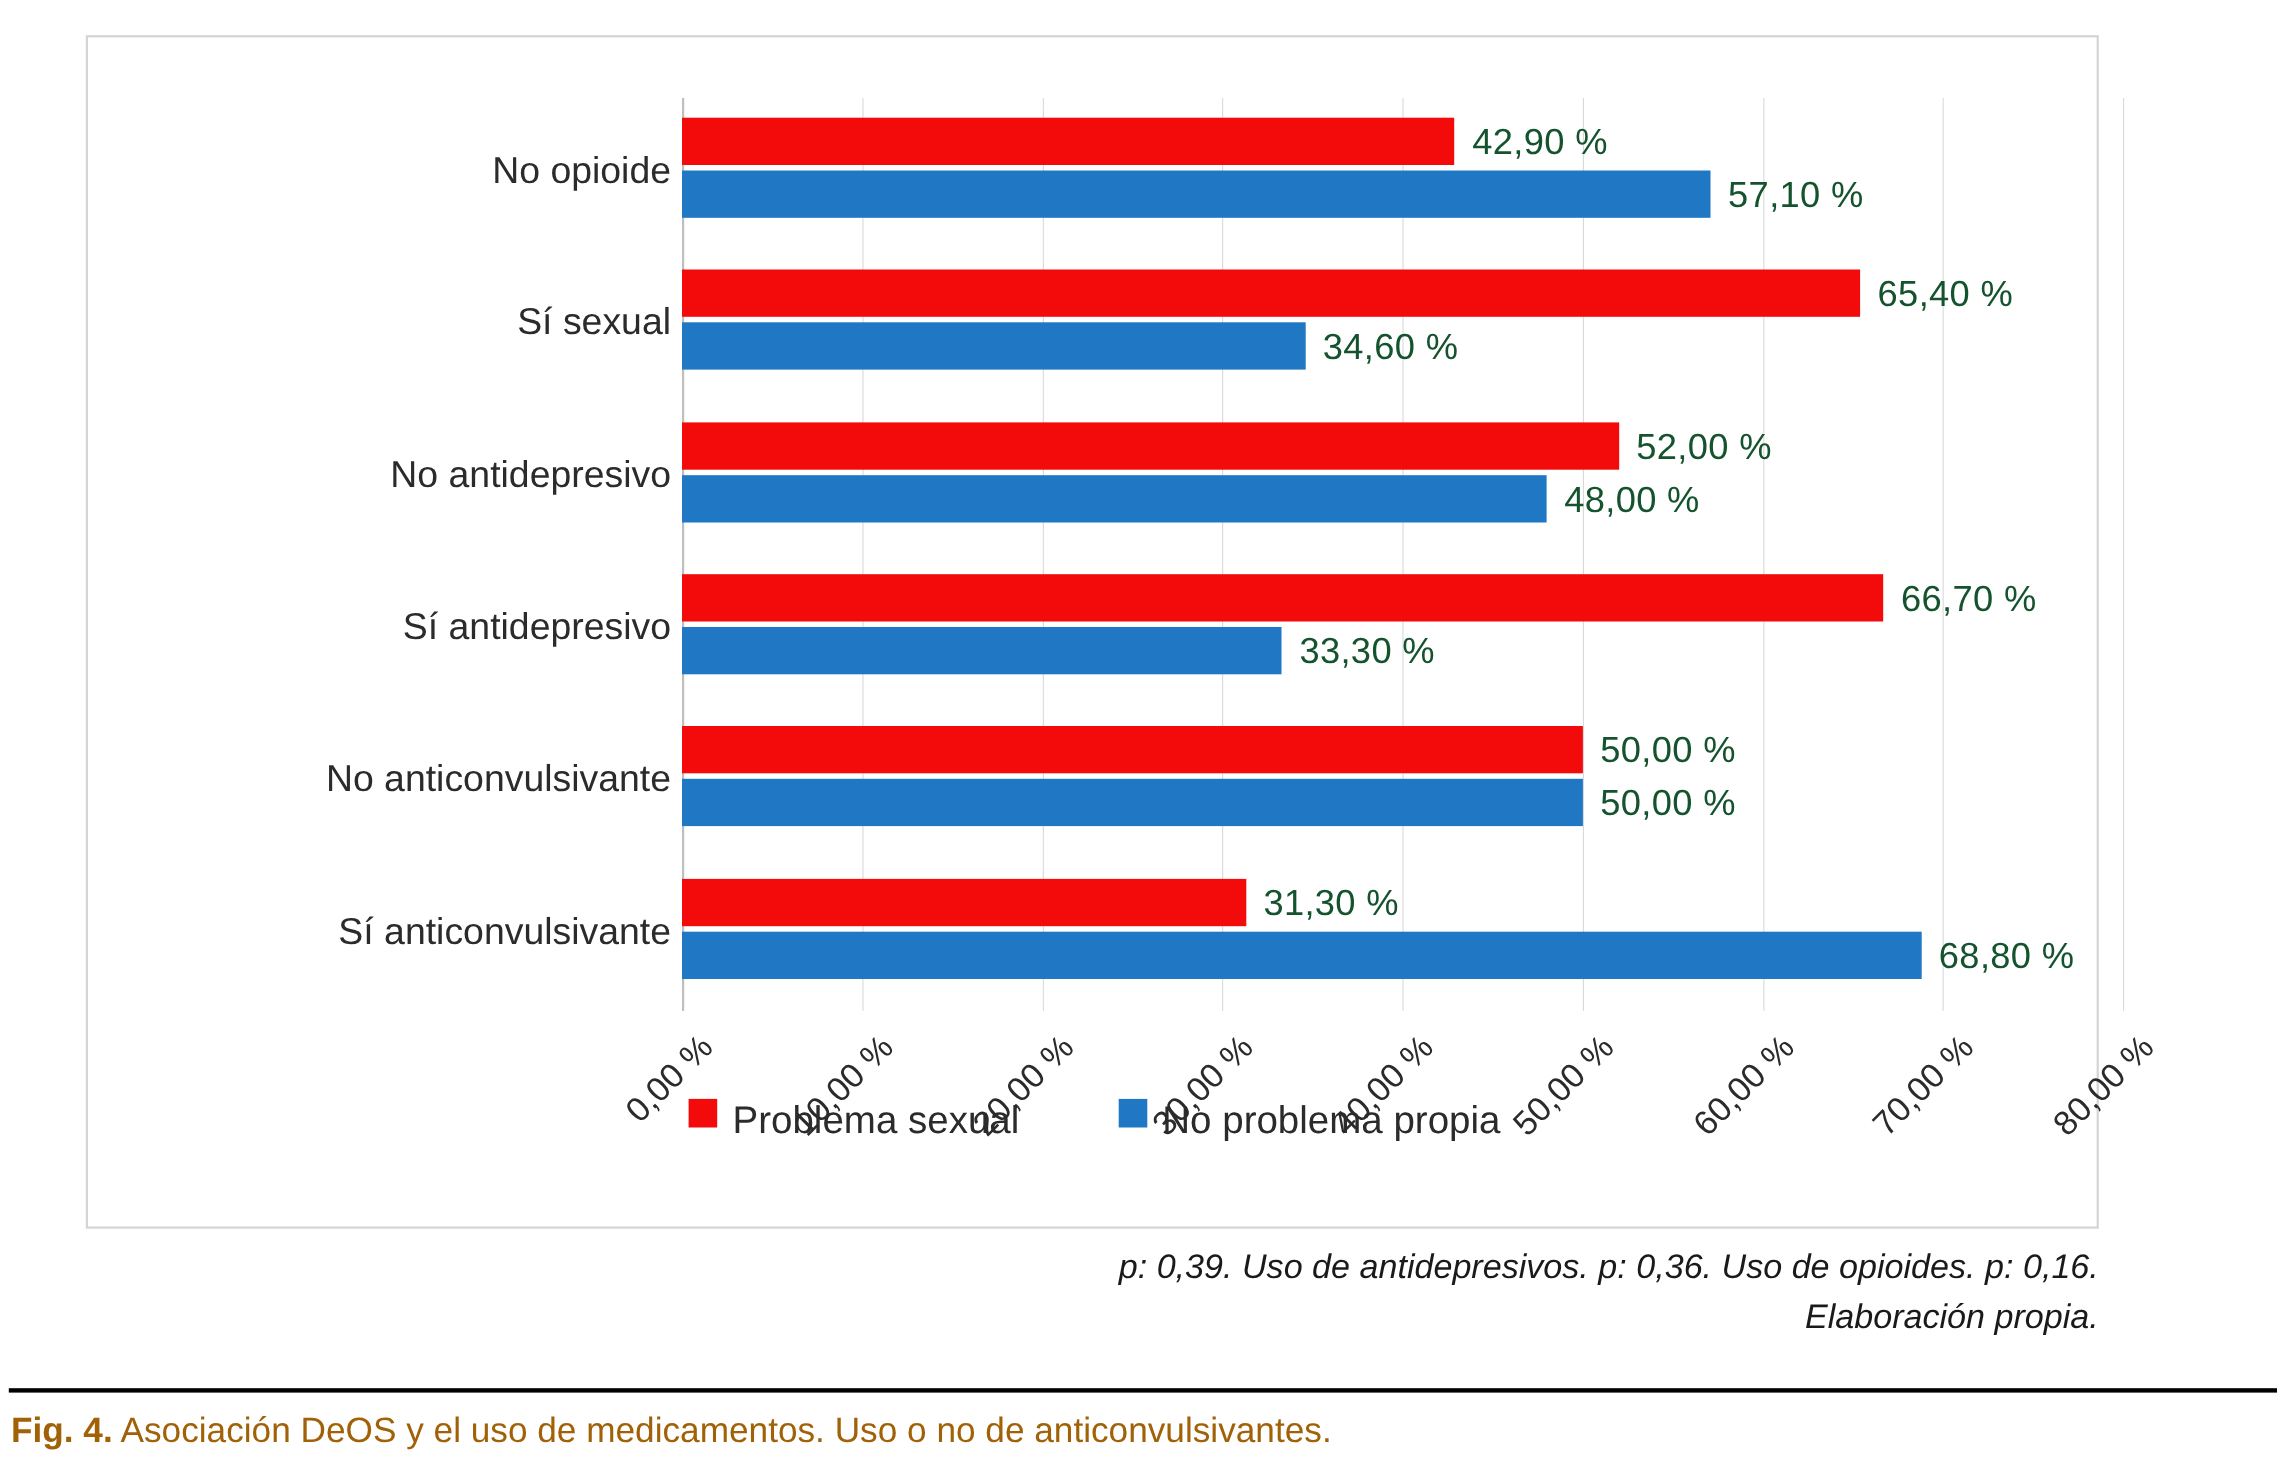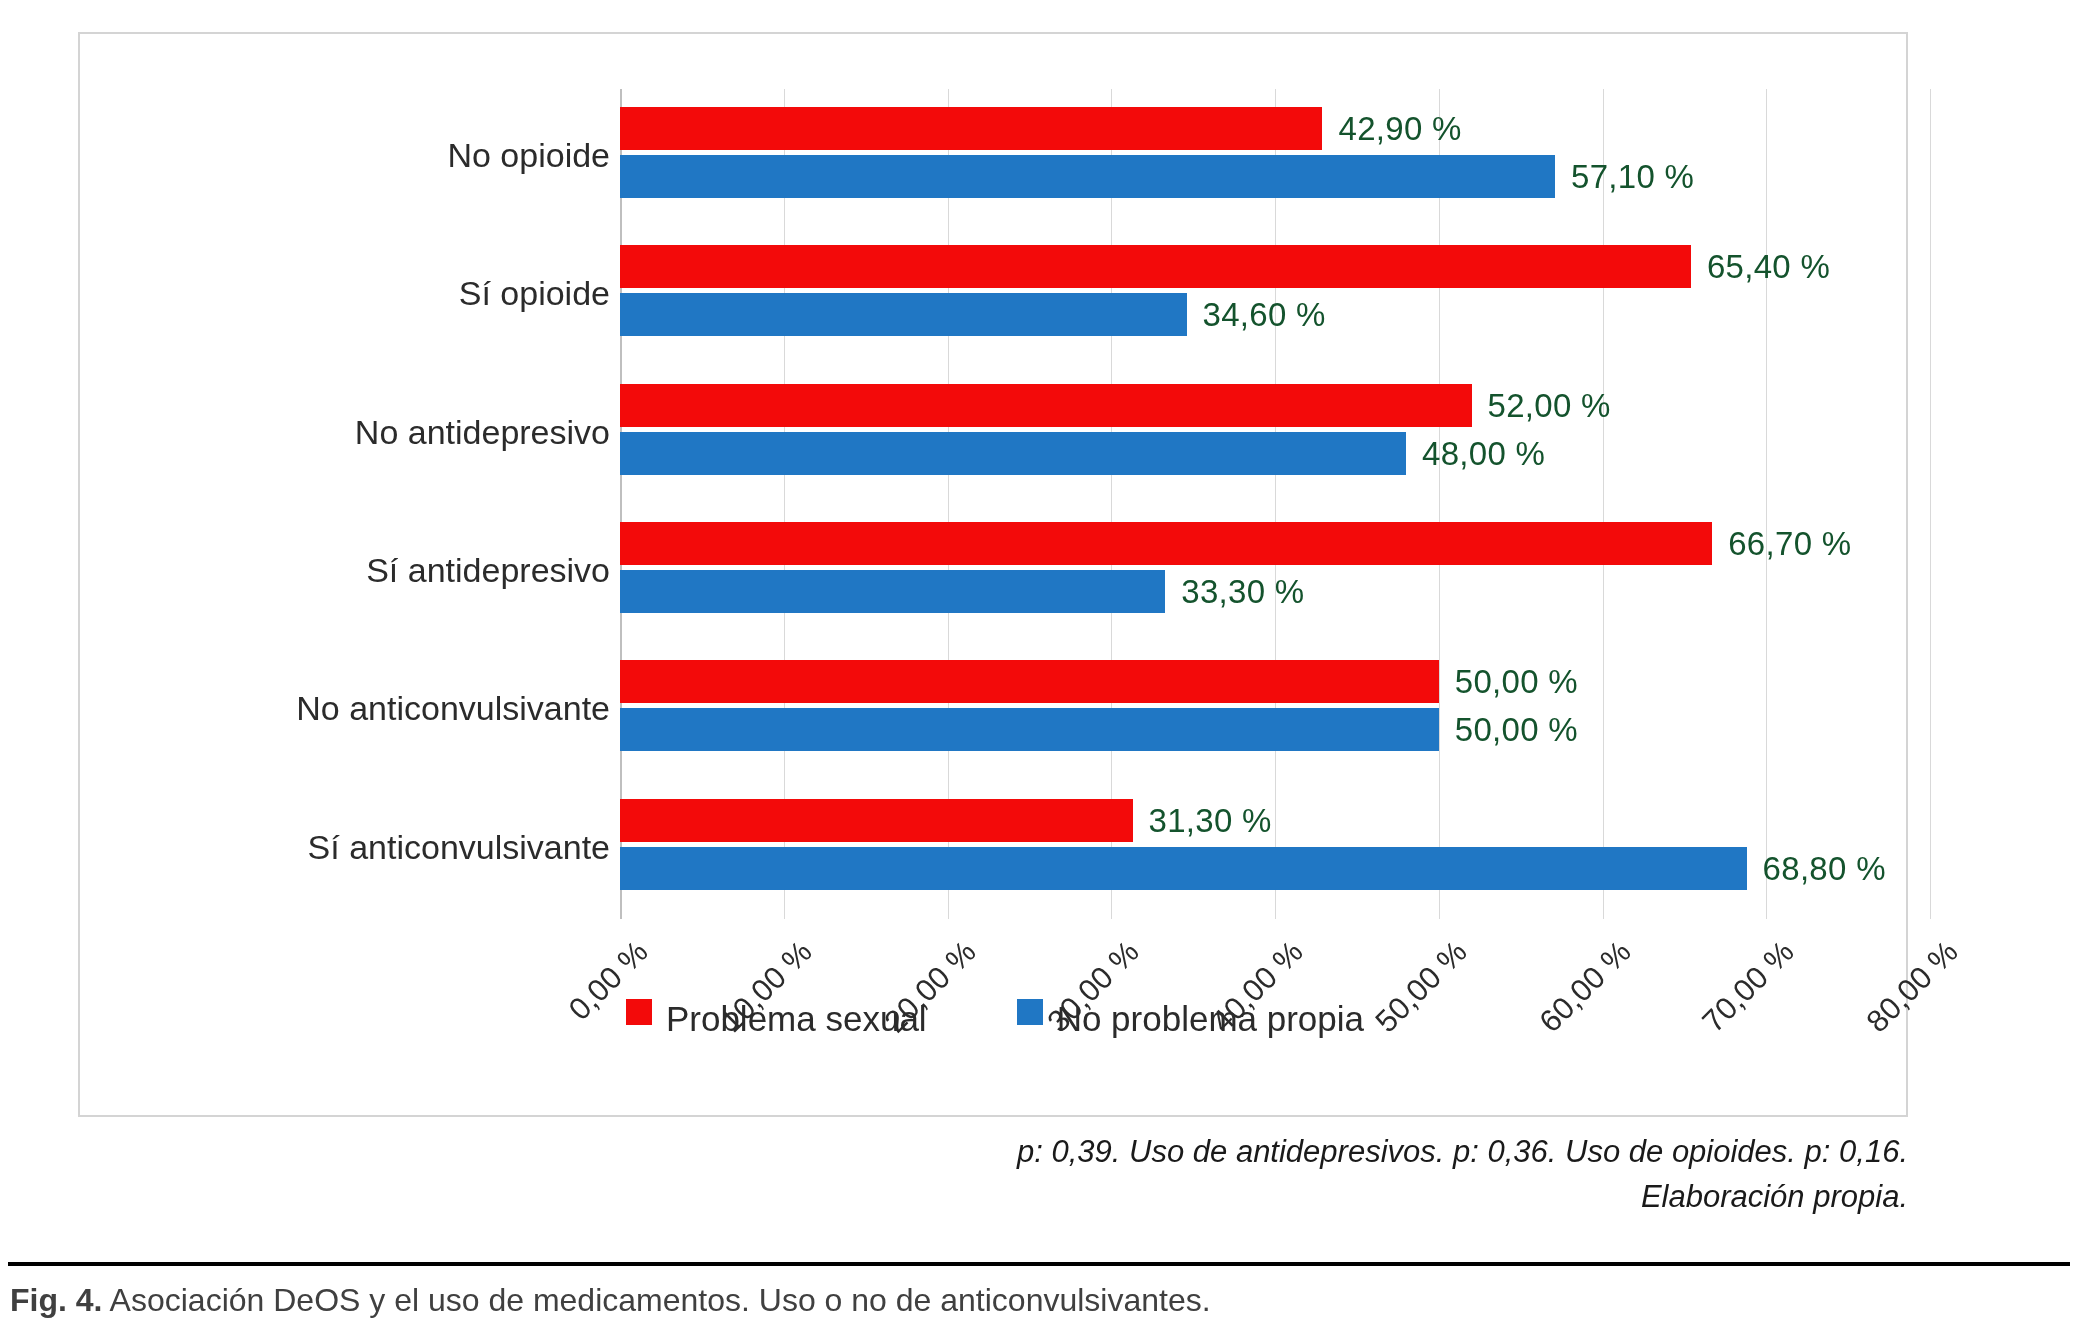--- a/index.html
+++ b/index.html
@@ -155,21 +155,21 @@
     top: 1262px;
     width: 2062px;
     height: 4px;
     background: #000000;
   }
   .caption {
     position: absolute;
     left: 10px;
     top: 1282px;
     font-size: 32px;
-    color: #404040;
+    color: #a16207;
     white-space: nowrap;
   }
   .caption b { font-weight: bold; }
 </style>
 </head>
 <body>
 
 <div class="page">
 
   <div class="chart-frame">
@@ -185,21 +185,21 @@
         <div class="gridline" style="left: 1146.25px;"></div>
         <div class="gridline" style="left: 1310px;"></div>
         <div class="cat-row" style="top: 0px; height: 138.333px;">
           <div class="cat-label" style="top: 49.1667px;">No opioide</div>
           <div class="bar red" style="width: 702.487px;"></div>
           <div class="bar-label red" style="left: 718.487px;">42,90 %</div>
           <div class="bar blue" style="width: 935.013px;"></div>
           <div class="bar-label blue" style="left: 951.013px;">57,10 %</div>
         </div>
         <div class="cat-row" style="top: 138.333px; height: 138.333px;">
-          <div class="cat-label" style="top: 49.1667px;">Sí opioide</div>
+          <div class="cat-label" style="top: 49.1667px;">Sí sexual</div>
           <div class="bar red" style="width: 1070.92px;"></div>
           <div class="bar-label red" style="left: 1086.92px;">65,40 %</div>
           <div class="bar blue" style="width: 566.575px;"></div>
           <div class="bar-label blue" style="left: 582.575px;">34,60 %</div>
         </div>
         <div class="cat-row" style="top: 276.667px; height: 138.333px;">
           <div class="cat-label" style="top: 49.1667px;">No antidepresivo</div>
           <div class="bar red" style="width: 851.5px;"></div>
           <div class="bar-label red" style="left: 867.5px;">52,00 %</div>
           <div class="bar blue" style="width: 786px;"></div>

